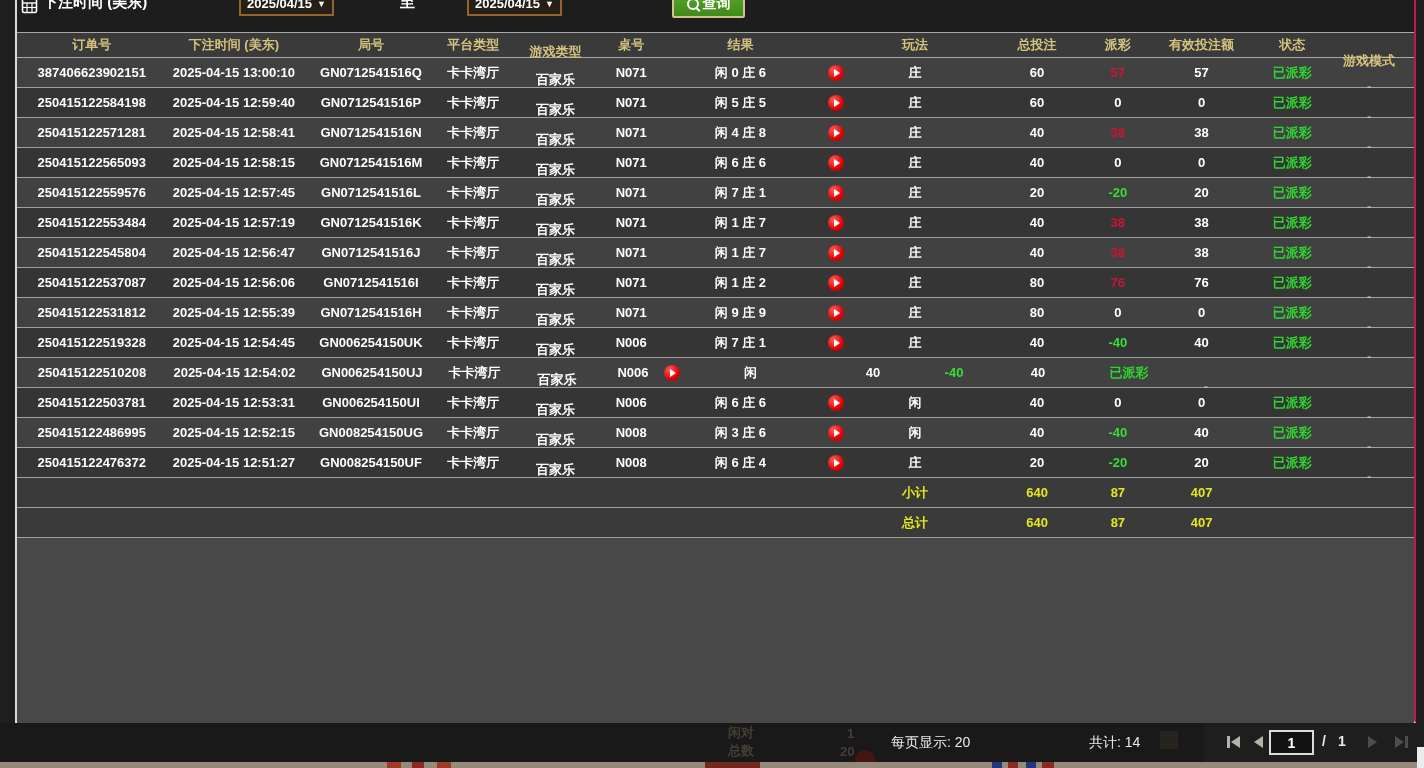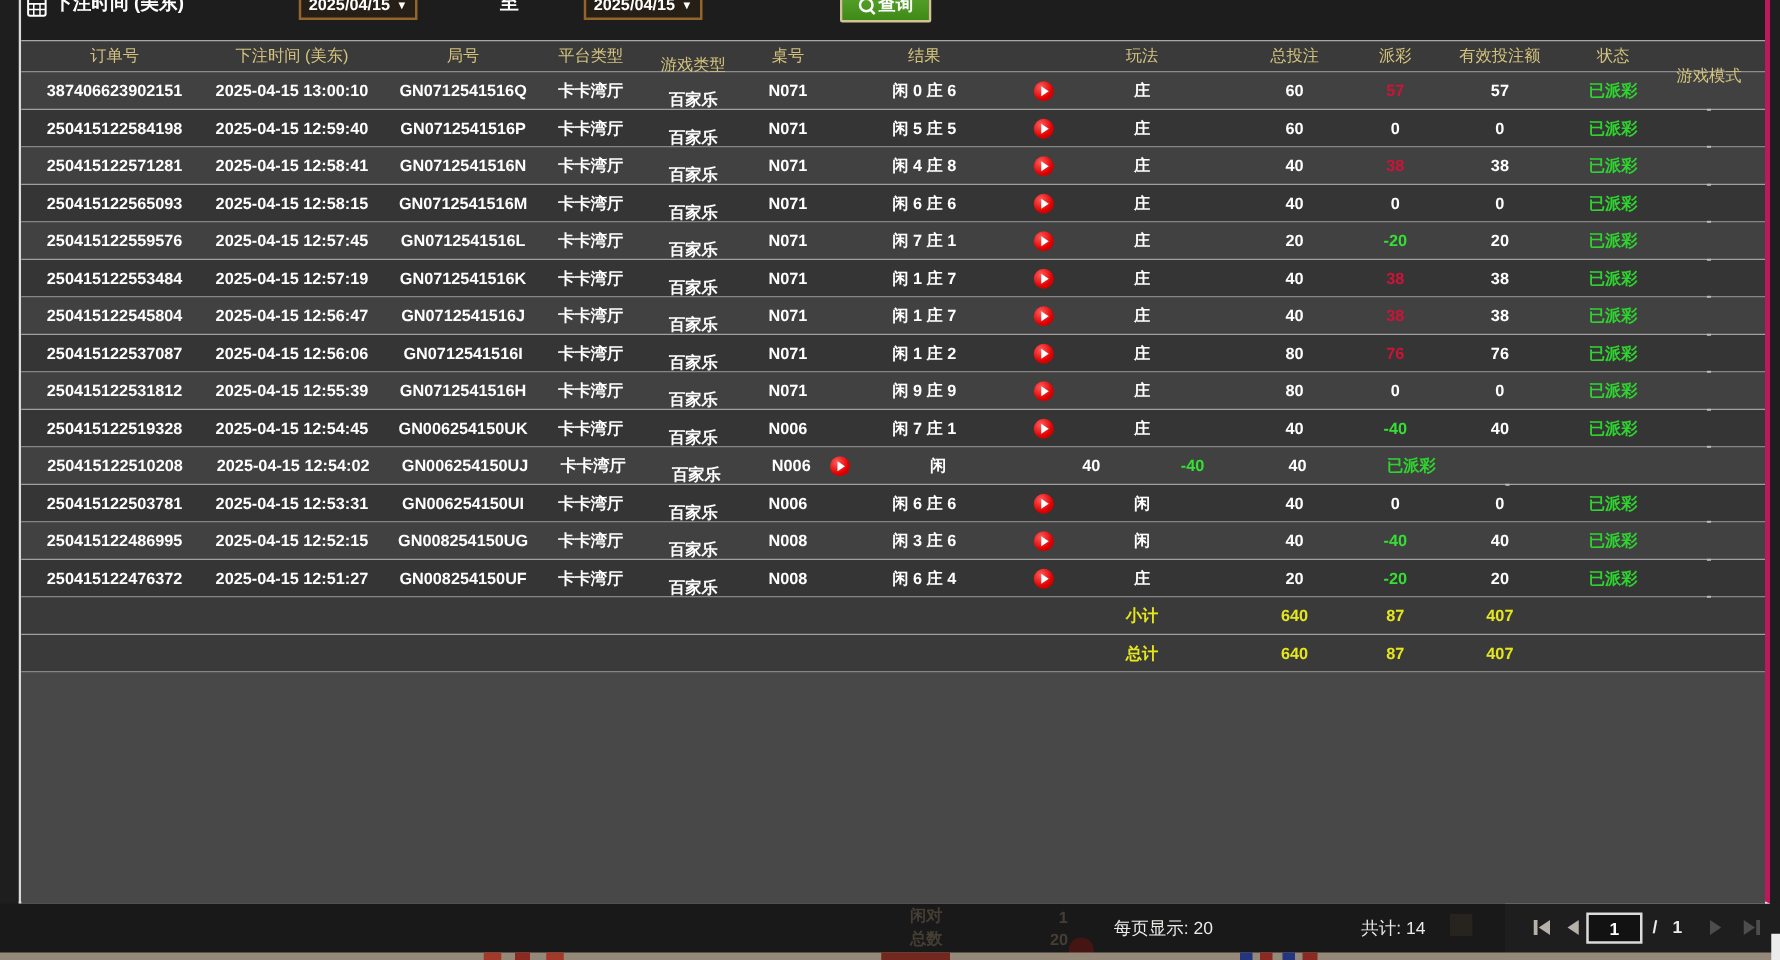--- a/index.html
+++ b/index.html
@@ -6,21 +6,21 @@
   body{
     width:1424px;height:768px;position:relative;
     background:radial-gradient(ellipse 600px 200px at 45% 0%, #262624 0%, #1e1e1e 70%);
     font-family:"Liberation Sans","DejaVu Sans",sans-serif;
     -webkit-font-smoothing:antialiased;
   }
   
   .panel{
     position:absolute;left:15px;top:0;width:1401px;height:723px;
     background:#1d1d1d;box-sizing:border-box;
-    border-left:2px solid #d9d9d9;border-right:4px solid #be185d;border-bottom:2px solid #e8e8e8;
+    border-left:2px solid #d9d9d9;border-right:2px solid #be185d;border-bottom:2px solid #e8e8e8;
   }
   
   .filterbar{position:relative;height:32px;background:#1d1d1d;}
   .cal-icon{position:absolute;left:4px;top:-3px;}
   .filter-label{position:absolute;left:26px;top:-7px;color:#fff;font-size:15px;font-weight:bold;white-space:nowrap;}
   .dateselect{
     position:absolute;top:-9px;width:95px;height:25px;box-sizing:border-box;
     display:flex;align-items:center;justify-content:center;gap:5px;
     background:#261f17;border:2px solid #91652b;color:#fff;font-size:13px;font-weight:bold;cursor:pointer;
   }
@@ -31,21 +31,21 @@
     position:absolute;left:655px;top:-10px;width:73px;height:28px;box-sizing:border-box;
     display:flex;align-items:center;justify-content:center;
     background:linear-gradient(#5aa72e,#3f8a18);border:2px solid #cfc492;border-radius:2px;
     color:#fff;font-size:14px;font-weight:bold;cursor:pointer;
   }
   .mag{display:inline-block;width:8px;height:8px;border:2px solid #fff;border-radius:50%;position:relative;margin-right:4px;}
   .mag::after{content:'';position:absolute;width:2px;height:5px;background:#fff;left:8px;top:7px;transform:rotate(-45deg);}
   
   .thead{display:flex;height:26px;box-sizing:border-box;background:#3a3a3a;
     border-top:1px solid #a8a8a8;border-bottom:1px solid #a8a8a8;}
-  .hcell{display:flex;align-items:center;justify-content:center;color:#d4c37e;font-size:13px;font-weight:normal;white-space:nowrap;}
+  .hcell{display:flex;align-items:center;justify-content:center;color:#d4c37e;font-size:13px;font-weight:bold;white-space:nowrap;}
   .trow{display:flex;height:30px;box-sizing:border-box;border-bottom:1px solid #a0a0a0;}
   .odd{background:#414141;} .even{background:#353535;}
   .cell{display:flex;align-items:center;justify-content:center;color:#fff;font-size:13px;font-weight:bold;white-space:nowrap;}
   .c1{width:150px;} .c2{width:135px;} .c3{width:140px;} .c4{width:65px;} .c5{width:100px;margin-top:14px;}
   .c6{width:52px;}  .c7{width:167px;} .c8{width:25px;}  .c9{width:133px;} .c10{width:112px;}
   .c11{width:50px;} .c12{width:118px;} .c13{width:64px;} .c14{width:90px;margin-top:28px;}
   .pos{color:#cb1437;} .neg{color:#35df35;} .zero{color:#ffffff;}
   .status{color:#2fd32f;} .mode{color:#bdbdbd;}
   .play-icon{width:16px;height:16px;border-radius:50%;cursor:pointer;position:relative;
     background:radial-gradient(circle at 35% 30%, #ff5c5c, #e00000 60%, #b30000);}

